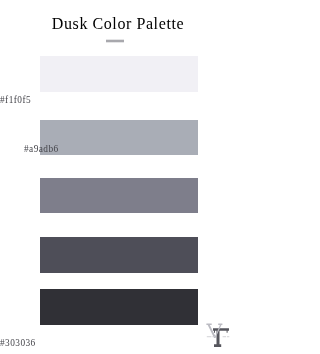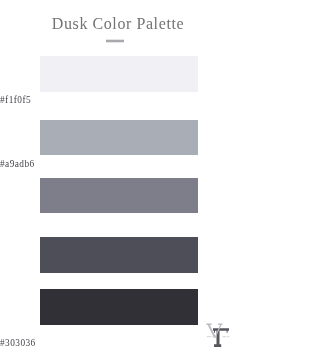--- a/index.html
+++ b/index.html
@@ -24,21 +24,21 @@
     position: absolute;
     left: 0;
     top: 16px;
     width: 236px;
     text-align: center;
     font-family: "Liberation Serif", serif;
     font-size: 16px;
     font-weight: 400;
     letter-spacing: 0.62px;
     word-spacing: -0.2px;
-    color: #737373;
+    color: #000000;
     white-space: nowrap;
     line-height: 16px;
     will-change: opacity;
   }
   .divider {
     position: absolute;
     left: 106.2px;
     top: 39px;
     width: 18.2px;
     height: 4px;
@@ -92,18 +92,18 @@
         <rect x="2.8" y="16.3" width="4.6" height="0.9"></rect>
         <rect x="8.4" y="16.3" width="3.0" height="0.9"></rect>
         <rect x="18.6" y="16.3" width="3.4" height="0.9"></rect>
         <rect x="22.9" y="16.3" width="2.4" height="0.9"></rect>
       </g>
     </svg>
   </div>
 <div class="swatch" style="top: 56px; height: 36px; background: rgb(241, 240, 245);"></div>
     <div class="swatch-label" style="top: 95.7px;">#f1f0f5</div>
     <div class="swatch" style="top: 120px; height: 35px; background: rgb(169, 173, 182);"></div>
-    <div class="swatch-label" style="top: 160px;">#a9adb6</div>
+    <div class="swatch-label" style="top: 145px; padding-left: 24px;">#a9adb6</div>
     <div class="swatch" style="top: 178px; height: 35px; background: rgb(126, 126, 139);"></div>
     <div class="swatch" style="top: 237px; height: 36px; background: rgb(78, 78, 88);"></div>
     <div class="swatch" style="top: 289px; height: 36px; background: rgb(48, 48, 54);"></div>
     <div class="swatch-label" style="top: 339px;">#303036</div>
   </div>
 
 </body></html>

